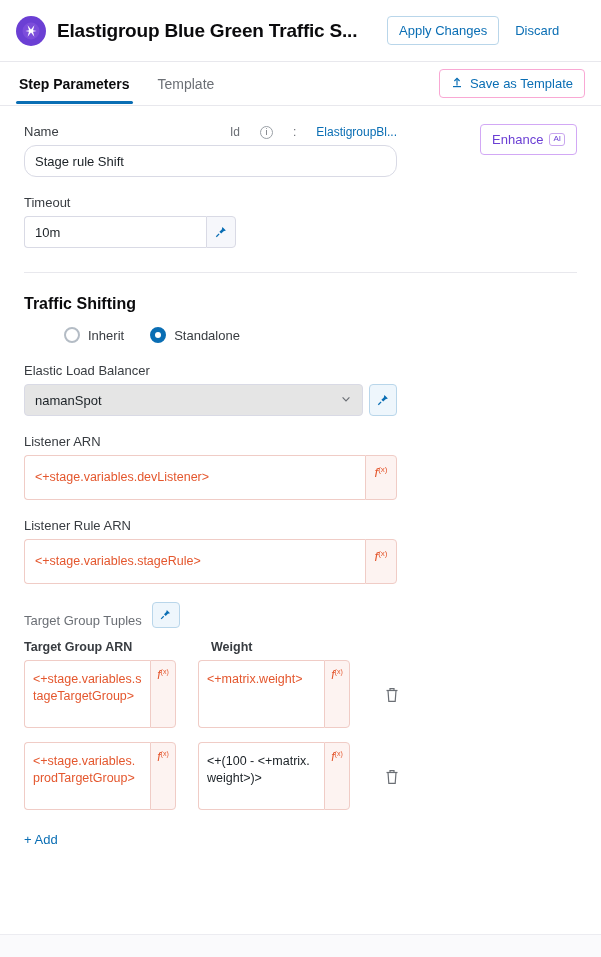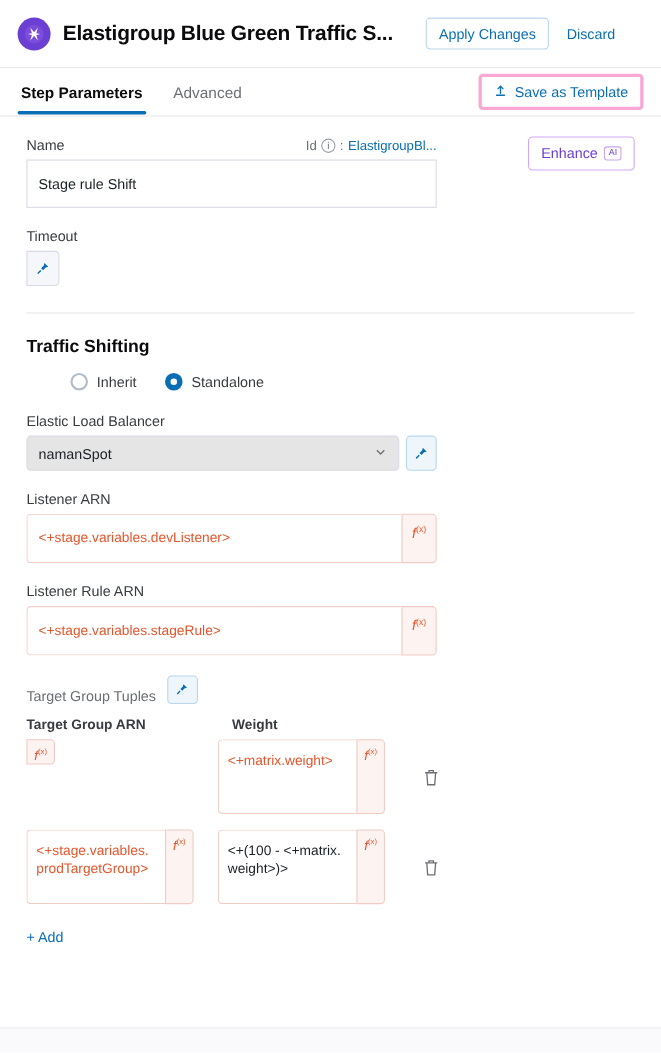--- a/index.html
+++ b/index.html
@@ -96,21 +96,21 @@
     left: 0; right: 0; bottom: -1px;
     height: 3px;
     background: #0a6eb4;
     border-radius: 2px;
   }
   .save-template {
     margin-left: auto;
     font-size: 13px;
     color: #0a6eb4;
     background: #fff;
-    border: 3px solid #f9a8d4;
+    border: 1px solid #f9a8d4;
     border-radius: 4px;
     padding: 6px 11px;
     cursor: pointer;
     display: flex;
     align-items: center;
     gap: 7px;
     white-space: nowrap;
   }
   
   .body {
@@ -126,40 +126,40 @@
     color: #383c41;
     margin-bottom: 6px;
     display: block;
   }
   .lbl-muted { color: #6b6f75; }
   .id-line {
     font-size: 12px;
     color: #6b6f75;
     display: flex;
     align-items: center;
-    gap: 4px;
+    gap: 20px;
     margin-left: auto;
     padding-top: 1px;
   }
   .id-line .id-val { color: #0a6eb4; }
   .info-circle {
     display: inline-flex;
     width: 13px; height: 13px;
     border: 1px solid #9aa0a6;
     border-radius: 50%;
     color: #6b6f75;
     font-size: 9px;
     align-items: center; justify-content: center;
     line-height: 1;
   }
   .field {
     width: 373px;
-    height: 44px;
+    height: 32px;
     border: 1px solid #d9dae5;
-    border-radius: 0;
+    border-radius: 12px;
     background: #fff;
     font-size: 13px;
     color: #1b2126;
     padding: 0 10px;
     font-family: "Liberation Sans", sans-serif;
     outline: none;
   }
   .field::placeholder { color: #9aa0a6; }
   .name-row { display: flex; align-items: baseline; width: 373px; }
   .name-row .lbl { margin-bottom: 6px; }
@@ -378,21 +378,21 @@
         <path d="M5.6 3.2 L9 7.4 L12.4 3.2 L11 8.2 L14.6 9 L11 9.8 L12.4 14.8 L9 10.6 L5.6 14.8 L7 9.8 L3.4 9 L7 8.2 Z" fill="#ffffff"></path>
       </svg>
     </div>
     <div class="title">Elastigroup Blue Green Traffic S...</div>
     <button class="apply-btn">Apply Changes</button>
     <button class="discard-btn">Discard</button>
   </div>
 
   <div class="tabbar">
     <div class="tab active">Step Parameters</div>
-    <div class="tab">Advanced</div>
+    <div class="tab">Template</div>
     <button class="save-template">
       <span>
         <svg width="12" height="12" viewBox="0 0 12 12" aria-hidden="true">
           <path d="M6 9.5 V2.8" stroke="#0a6eb4" stroke-width="1.2" fill="none"></path>
           <path d="M3.4 5 L6 2.4 L8.6 5" stroke="#0a6eb4" stroke-width="1.2" fill="none"></path>
           <path d="M2 10.6 H10" stroke="#0a6eb4" stroke-width="1.2" fill="none"></path>
         </svg>
       </span>
       <span>Save as Template</span>
     </button>
@@ -408,20 +408,21 @@
             <span>Id</span>
             <span class="info-circle">i</span>
             <span>:</span>
             <span class="id-val">ElastigroupBl...</span>
           </span>
         </div>
         <input class="field" type="text" value="Stage rule Shift" style="">
         <div style="height:18px"></div>
         <span class="lbl">Timeout</span>
         <div class="timeout-wrap">
+          <input class="timeout-input" type="text" value="10m" style="">
           <div class="pin-btn">
             <svg width="14" height="14" viewBox="0 0 14 14" aria-hidden="true">
               <path d="M8.4 2.1 L11.9 5.6 L9.6 6.2 L7.2 8.6 L5.4 6.8 L7.8 4.4 Z" fill="#0a6eb4"></path>
               <path d="M5.1 8.9 L2.3 11.7" stroke="#0a6eb4" stroke-width="1.3"></path>
             </svg>
           </div>
         </div>
       </div>
       <div class="enhance-wrap">
         <button class="enhance-btn">
@@ -488,20 +489,21 @@
     </div>
 
     <div class="tuple-cols">
       <div class="col-arn col-head">Target Group ARN</div>
       <div class="col-weight col-head">Weight</div>
       <div class="col-del"></div>
     </div>
 
     <div class="tuple-row">
       <div class="small-expr-wrap">
+        <div class="small-expr">&lt;+stage.variables.stageTargetGroup&gt;</div>
         <div class="small-fx">f<sub>(x)</sub></div>
       </div>
       <div class="small-expr-wrap">
         <div class="small-expr">&lt;+matrix.weight&gt;</div>
         <div class="small-fx">f<sub>(x)</sub></div>
       </div>
       <div class="trash">
         <svg width="16" height="18" viewBox="0 0 16 18" aria-hidden="true">
           <path d="M2.5 4.5 H13.5" stroke="#6b6f75" stroke-width="1.2"></path>
           <path d="M6 4.5 V2.6 H10 V4.5" stroke="#6b6f75" stroke-width="1.2" fill="none"></path>

